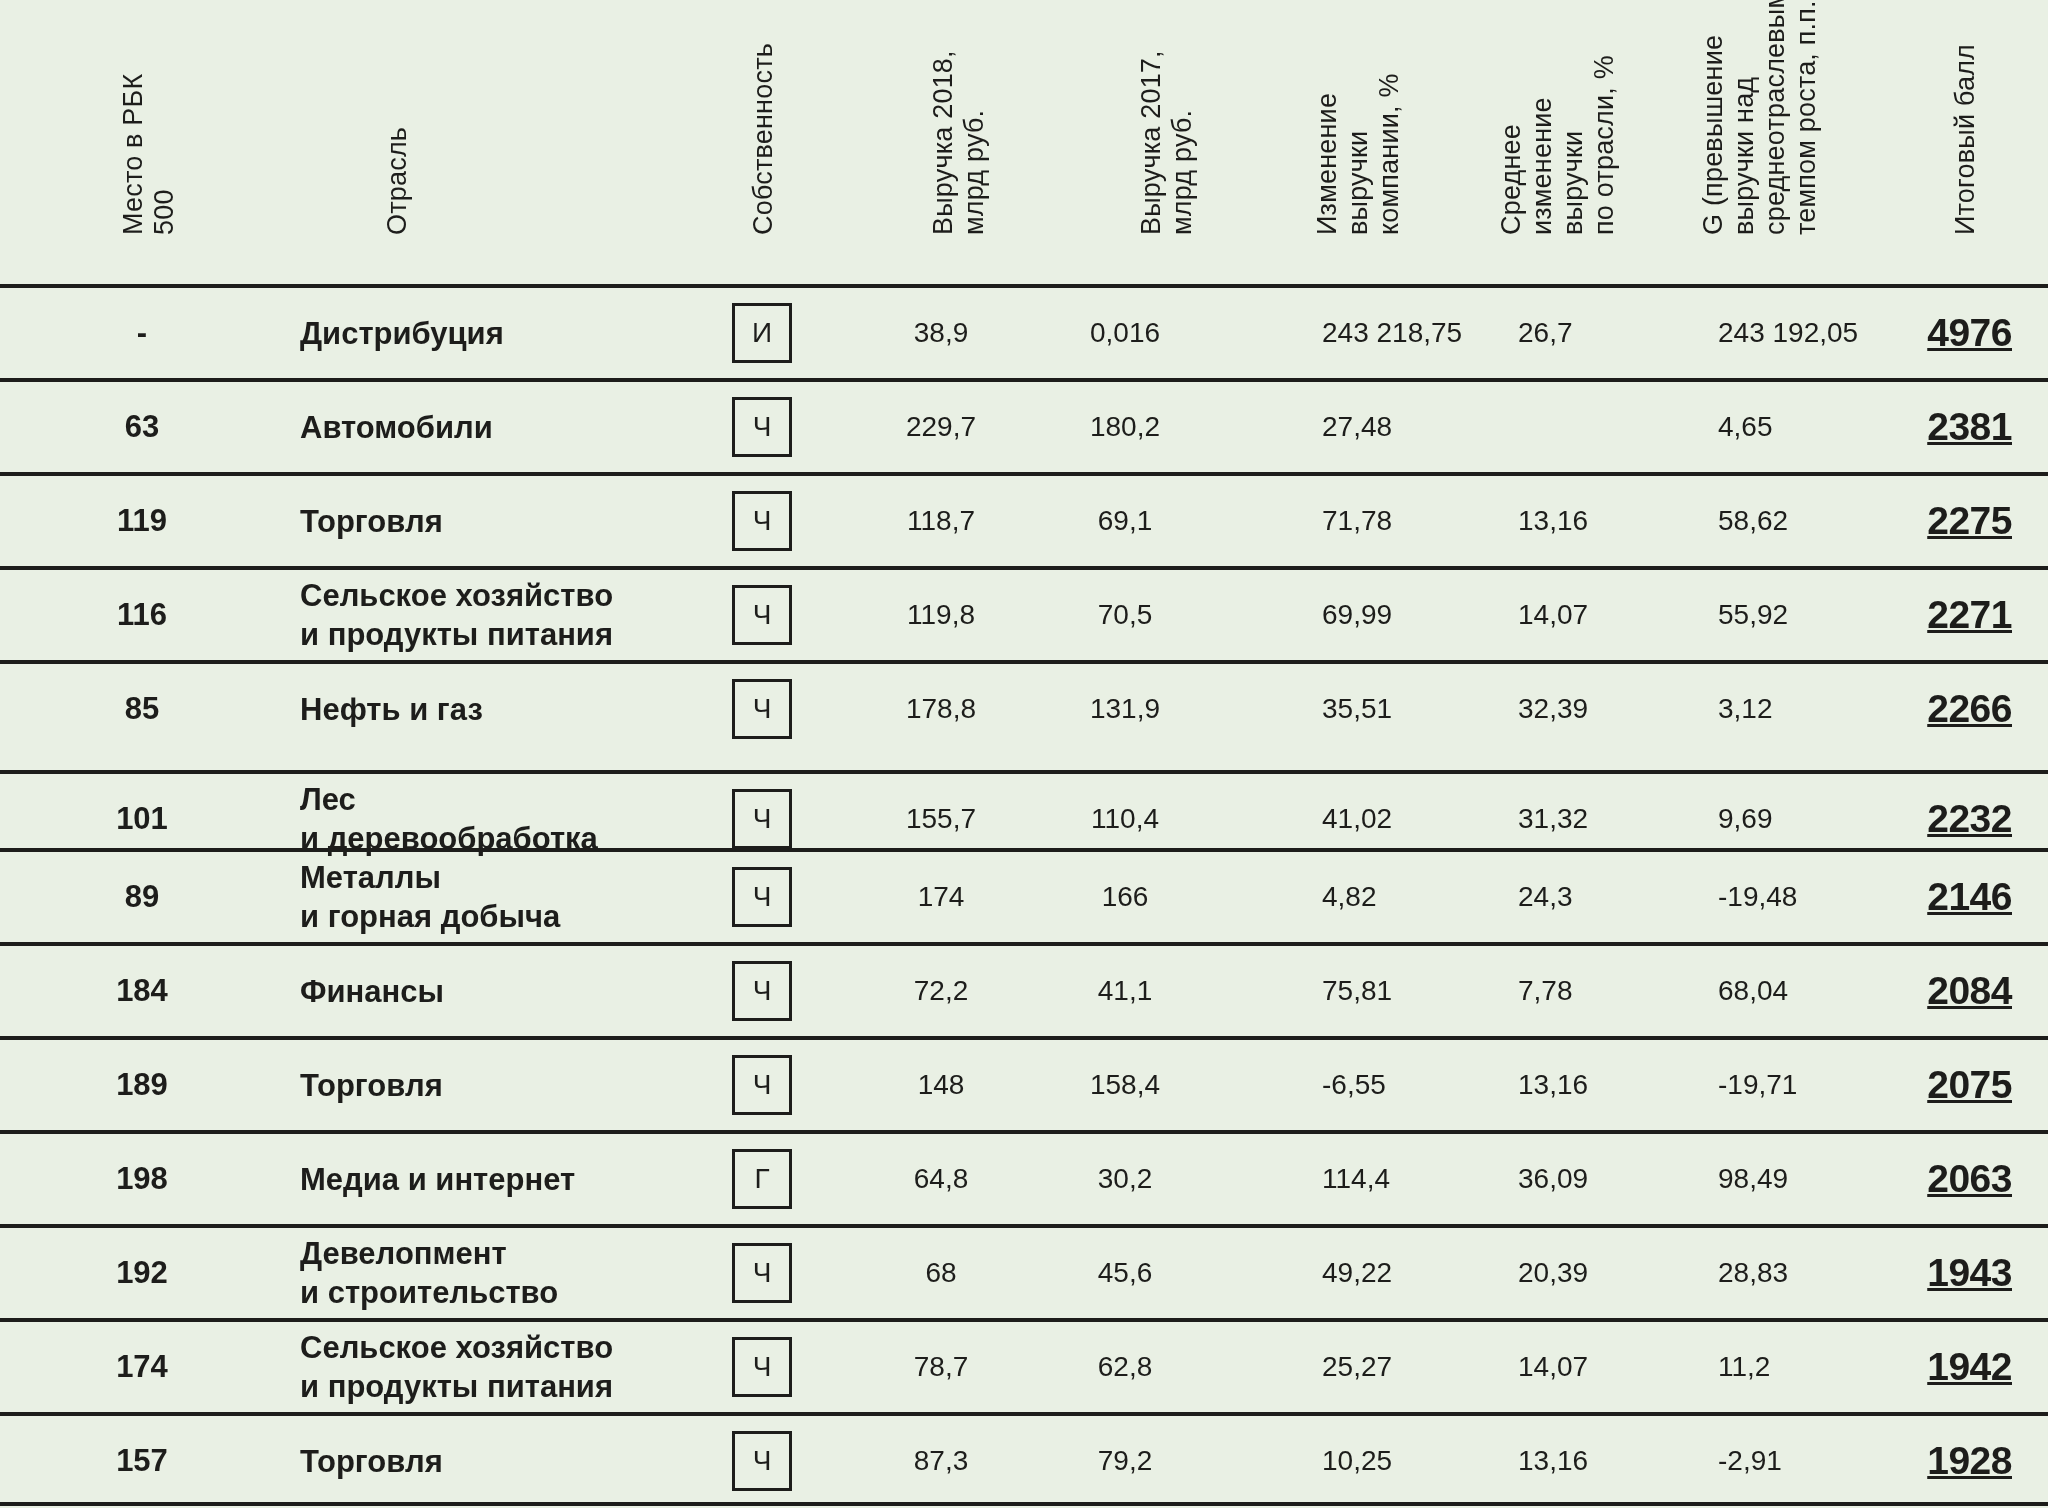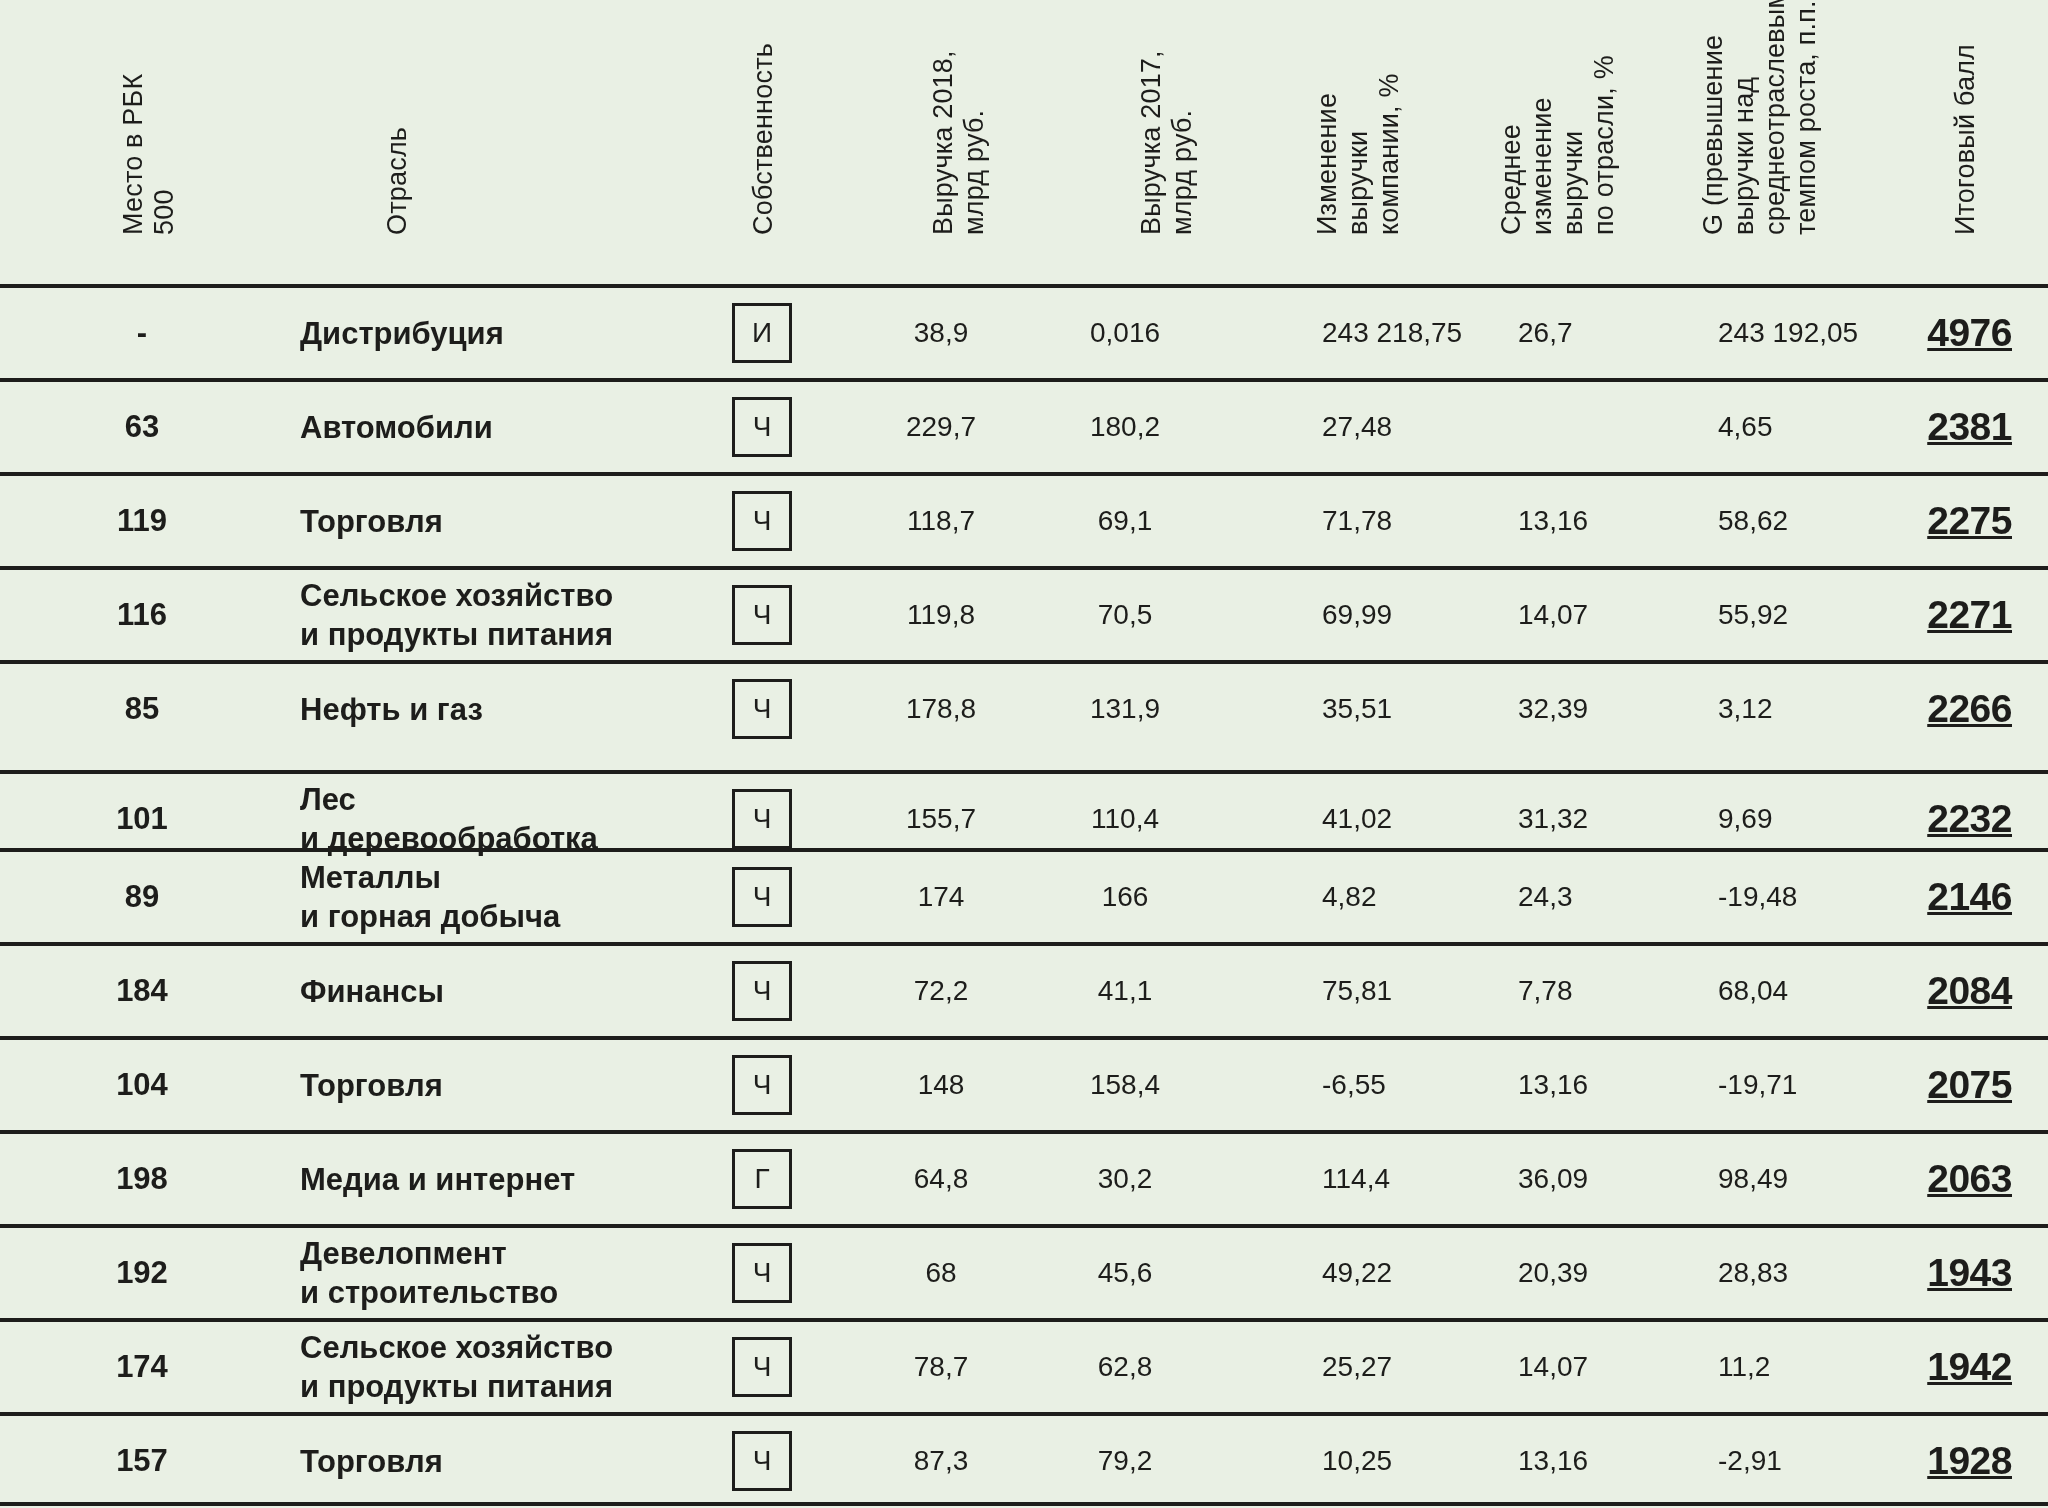--- a/index.html
+++ b/index.html
@@ -198,21 +198,21 @@
       <div class="ownbox">Ч</div>
     </div>
     <div class="cell c-r18">72,2</div>
     <div class="cell c-r17">41,1</div>
     <div class="cell c-chg">75,81</div>
     <div class="cell c-avg">7,78</div>
     <div class="cell c-g">68,04</div>
     <div class="cell c-score">2084</div>
   </div>
     <div class="row" style="top: 1036px; position: absolute;">
-    <div class="cell c-rank">104</div>
+    <div class="cell c-rank">189</div>
     <div class="cell c-industry">Торговля</div>
     <div class="cell c-own">
       <div class="ownbox">Ч</div>
     </div>
     <div class="cell c-r18">148</div>
     <div class="cell c-r17">158,4</div>
     <div class="cell c-chg">-6,55</div>
     <div class="cell c-avg">13,16</div>
     <div class="cell c-g">-19,71</div>
     <div class="cell c-score">2075</div>

